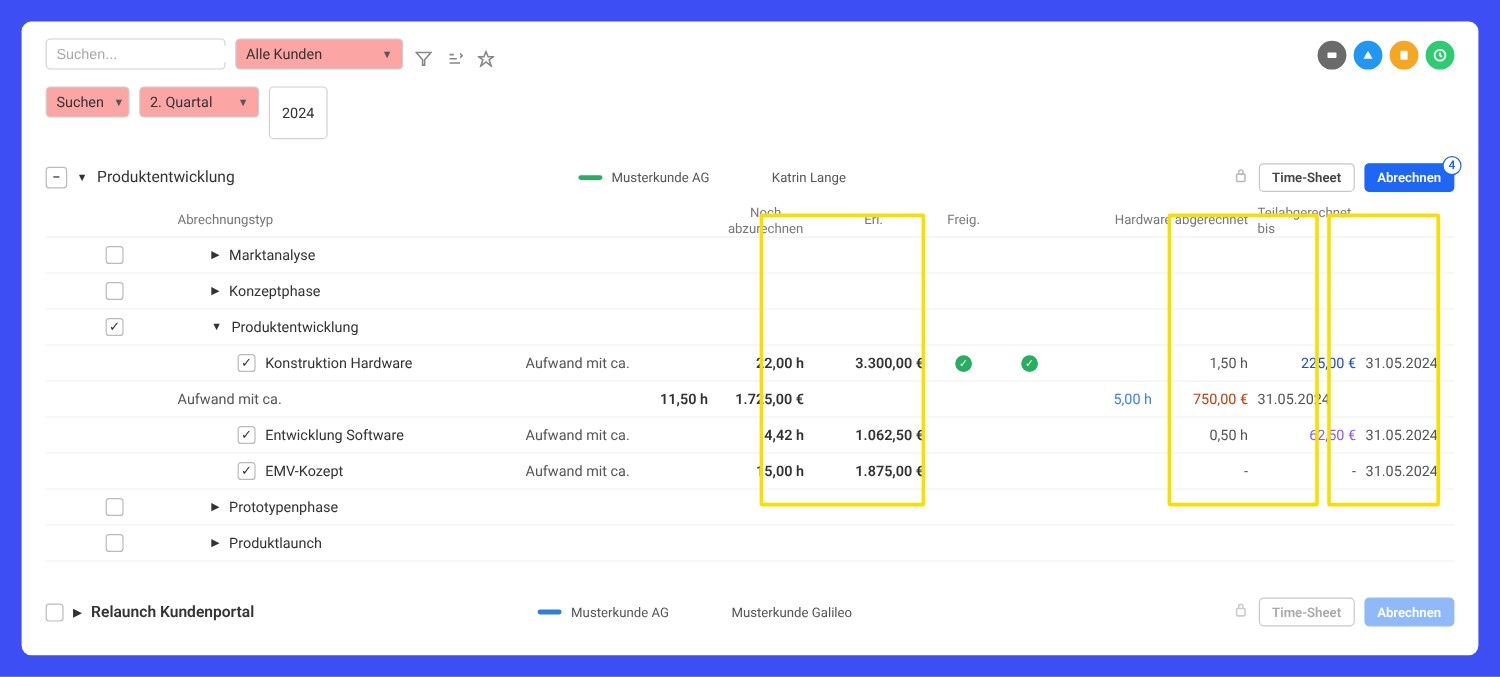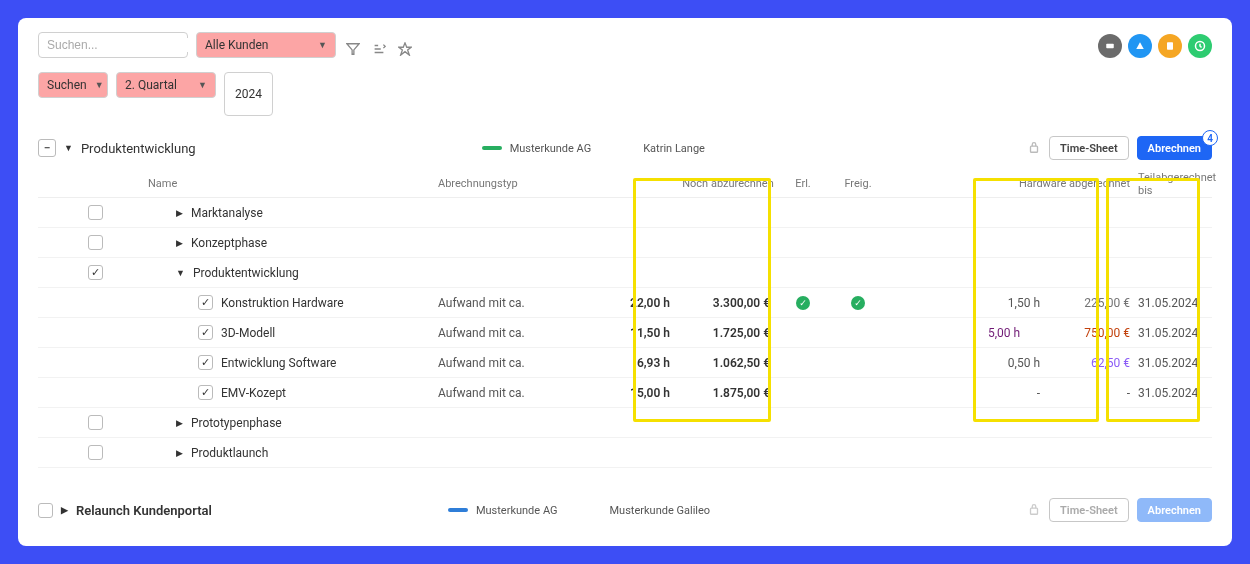--- a/index.html
+++ b/index.html
@@ -268,21 +268,20 @@
         <span>Abrechnen</span>
         <span class="badge">4</span>
       </div>
     </div>
   </div>
 
   <div class="table">
     <div class="thead">
       <div></div>
         <div></div>
-      <div>Name</div>
       <div>Abrechnungstyp</div>
       <div></div>
       <div class="txt-center">Noch abzurechnen</div>
       <div class="txt-center">Erl.</div>
       <div class="txt-center">Freig.</div>
       <div></div>
       <div class="txt-right" style="grid-column:span 2;">Hardware abgerechnet</div>
       <div>Teilabgerechnet bis</div>
     </div>
 
@@ -352,49 +351,45 @@
         <div class="chk checked"></div>
         <span>Konstruktion Hardware</span>
       </div>
       <div style="color:#555;">Aufwand mit ca.</div>
       <div class="txt-right bold">22,00 h</div>
       <div class="txt-right bold">3.300,00 €</div>
       <div class="txt-center"><span class="status-ok">✓</span></div>
       <div class="txt-center"><span class="status-ok">✓</span></div>
       <div></div>
       <div class="txt-right" style="color:#555;">1,50 h</div>
-      <div class="txt-right" style="color:#737373;">225,00 €</div>
+      <div class="txt-right" style="color:#1d4ed8;">225,00 €</div>
       <div style="color:#555;">31.05.2024</div>
     </div>
     <div class="trow leaf">
       <div></div>
           <div></div>
-      <div class="name-cell">
-        <div class="chk checked"></div>
-        <span>3D-Modell</span>
-      </div>
       <div style="color:#555;">Aufwand mit ca.</div>
       <div class="txt-right bold">11,50 h</div>
       <div class="txt-right bold">1.725,00 €</div>
       <div class="txt-center"></div>
       <div class="txt-center"></div>
       <div></div>
-      <div class="txt-right" style="color:#701a75;text-align:center;">5,00 h</div>
+      <div class="txt-right" style="color:#3b82f6;">5,00 h</div>
       <div class="txt-right" style="color:#c2410c;">750,00 €</div>
       <div style="color:#555;">31.05.2024</div>
     </div>
     <div class="trow leaf">
       <div></div>
           <div></div>
       <div class="name-cell">
         <div class="chk checked"></div>
         <span>Entwicklung Software</span>
       </div>
       <div style="color:#555;">Aufwand mit ca.</div>
-      <div class="txt-right bold">6,93 h</div>
+      <div class="txt-right bold">4,42 h</div>
       <div class="txt-right bold">1.062,50 €</div>
       <div class="txt-center"></div>
       <div class="txt-center"></div>
       <div></div>
       <div class="txt-right" style="color:#555;">0,50 h</div>
       <div class="txt-right" style="color:#8b5cf6;">62,50 €</div>
       <div style="color:#555;">31.05.2024</div>
     </div>
     <div class="trow leaf">
       <div></div>

